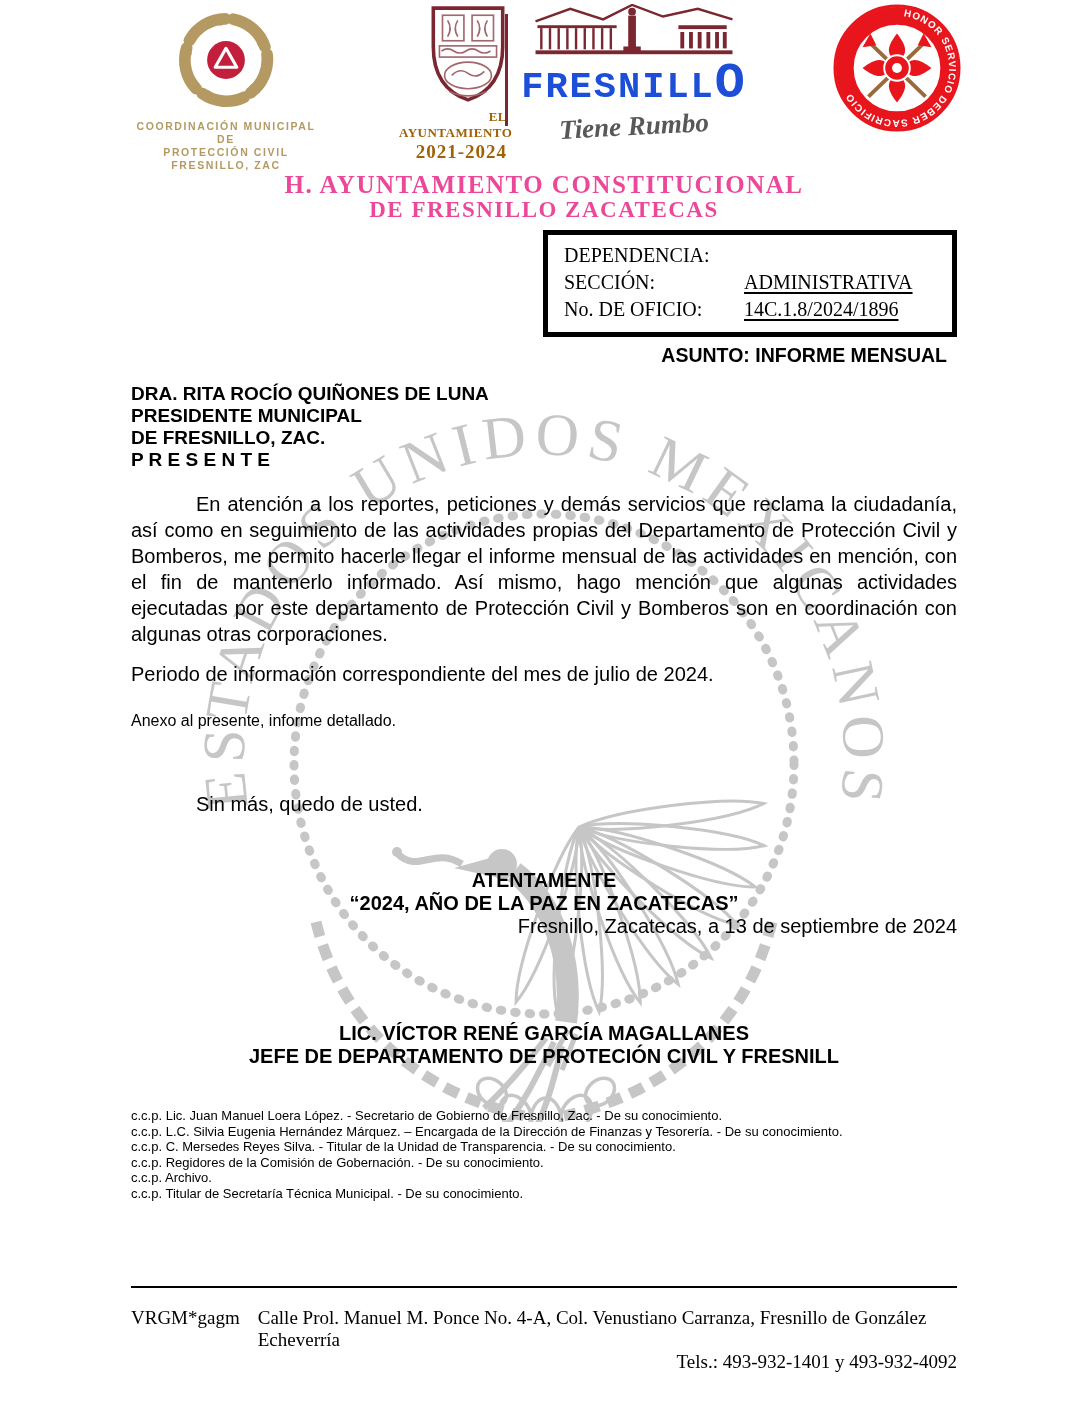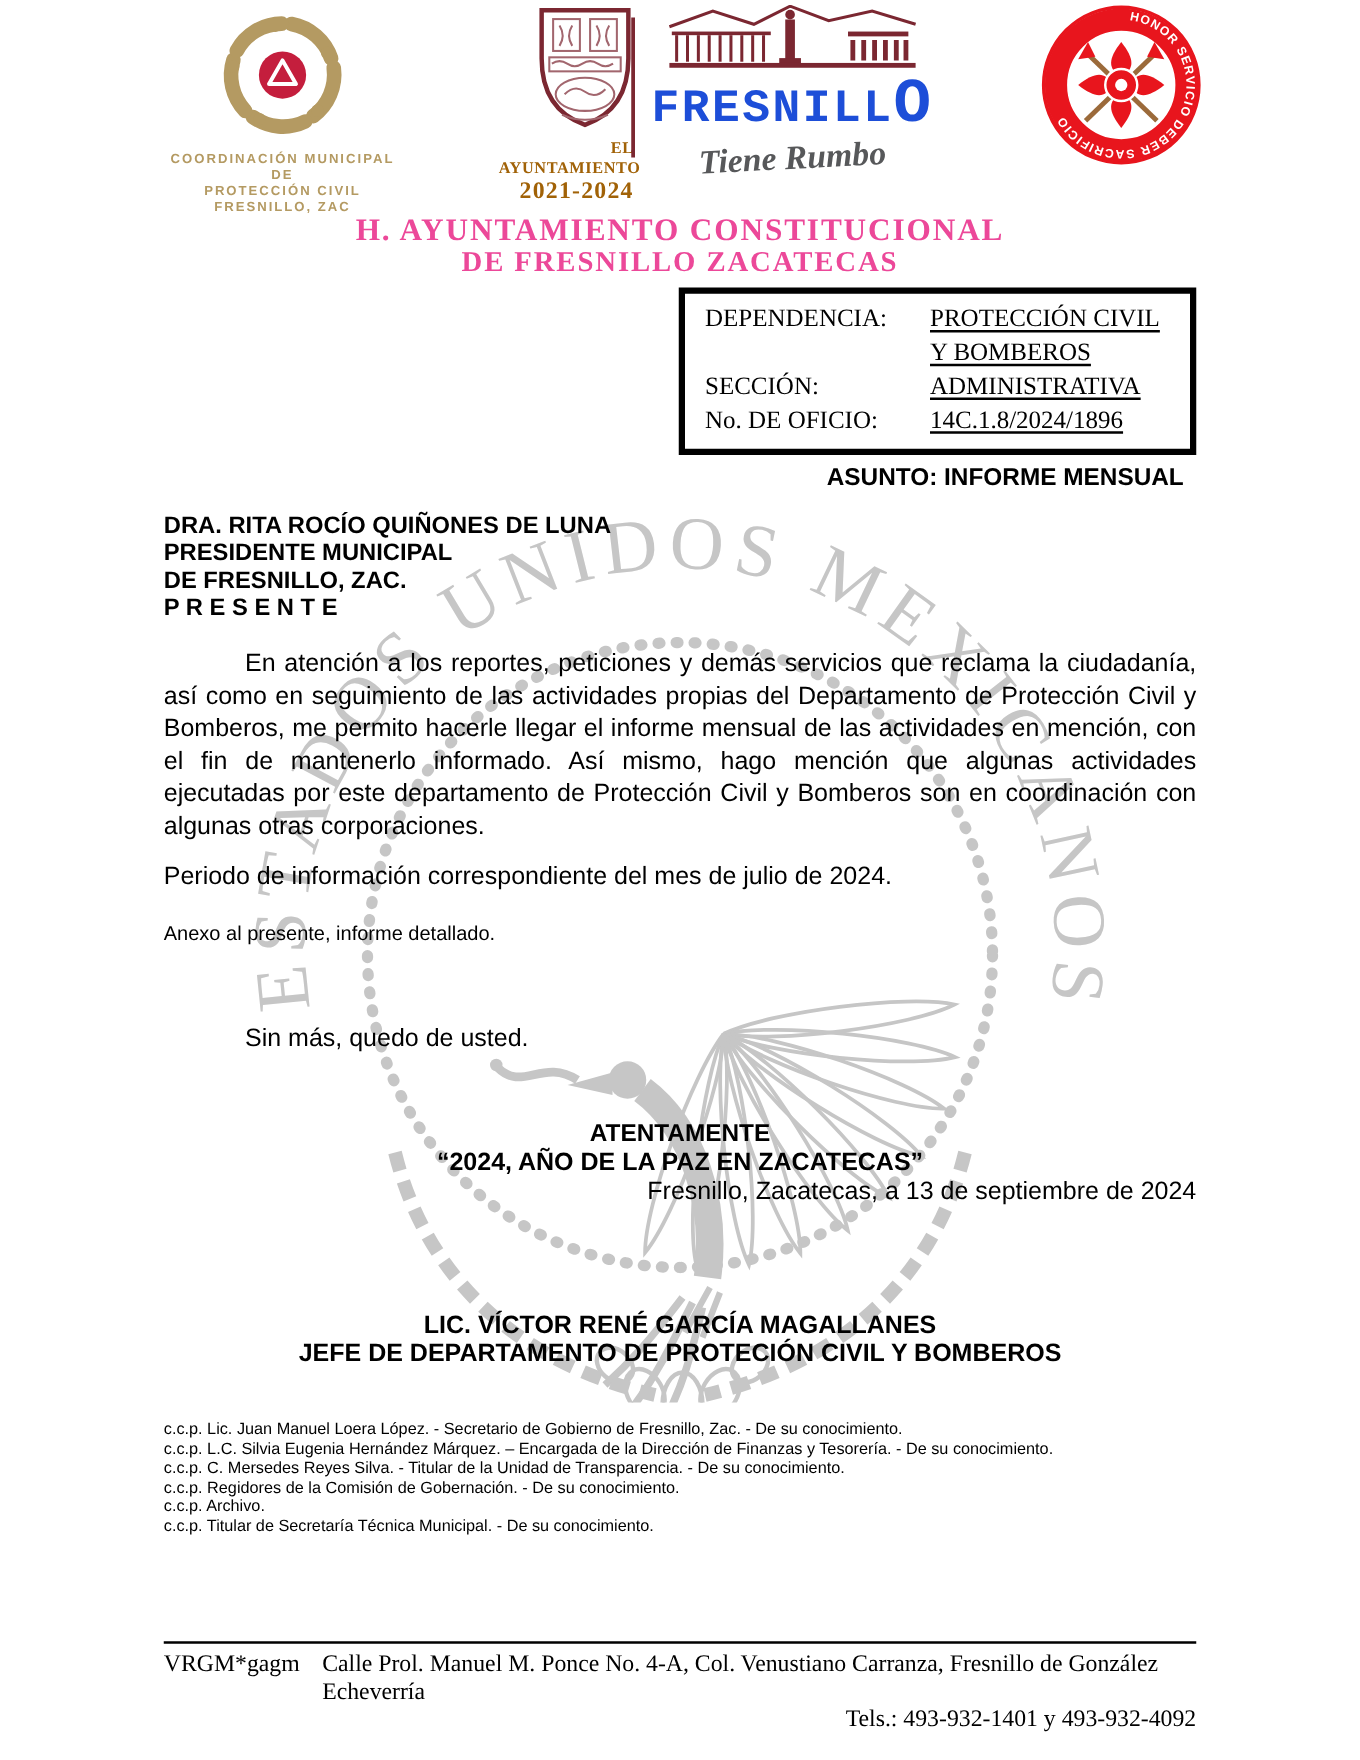--- a/index.html
+++ b/index.html
@@ -48,21 +48,21 @@
   .line-annex  { margin-top:21px; font-size:16px; line-height:26px; }
   .line-closing{ margin-top:57px; padding-left:65px; font-size:20px; line-height:26px; }
   .att-blk { margin-top:52px; text-align:center; line-height:23px; }
   .att-1 { font-weight:bold; font-size:19.5px; }
   .att-2 { font-weight:bold; font-size:20px; }
   .att-3 { font-size:20px;text-align:right; }
   .sig-blk { margin-top:84px; text-align:center; line-height:23px; font-weight:bold; font-size:20px; }
 
   
   .ccp { margin-top:40px; font-size:13px; line-height:15.6px; }
-  .pfooter { margin-top:84px; border-top:2px solid #000; padding-top:6px;
+  .pfooter { margin-top:84px; border-top:2px solid #000; padding-top:19px;
     font-family:"Liberation Serif", serif; font-size:19px; line-height:22px; }
   .pf-l1 { display:flex; gap:18px; }
   .pf-l2 { text-align:right; }
 </style>
 </head>
 <body>
 
 <div class="page">
 
   <svg class="wm" width="700" height="720" viewBox="0 0 700 720">
@@ -241,21 +241,20 @@
 
       <div class="org-title">
         <div class="org-l1">H. AYUNTAMIENTO CONSTITUCIONAL</div>
         <div class="org-l2">DE FRESNILLO ZACATECAS</div>
       </div>
     </div>
 
     <div class="ibox">
       <div class="ibox-row">
         <span class="ibox-lab">DEPENDENCIA:</span>
-        <span class="ibox-val">PROTECCIÓN CIVIL Y BOMBEROS</span>
       </div>
       <div class="ibox-row">
         <span class="ibox-lab">SECCIÓN:</span>
         <span class="ibox-val">ADMINISTRATIVA</span>
       </div>
       <div class="ibox-row">
         <span class="ibox-lab">No. DE OFICIO:</span>
         <span class="ibox-val">14C.1.8/2024/1896</span>
       </div>
     </div>
@@ -275,21 +274,21 @@
     <div class="line-closing">Sin más, quedo de usted.</div>
 
     <div class="att-blk">
       <div class="att-1">ATENTAMENTE</div>
       <div class="att-2">“2024, AÑO DE LA PAZ EN ZACATECAS”</div>
       <div class="att-3">Fresnillo, Zacatecas, a 13 de septiembre de 2024</div>
     </div>
 
     <div class="sig-blk">
       <div>LIC. VÍCTOR RENÉ GARCÍA MAGALLANES</div>
-      <div>JEFE DE DEPARTAMENTO DE PROTECIÓN CIVIL Y BOMBEROS</div>
+      <div>JEFE DE DEPARTAMENTO DE PROTECIÓN CIVIL Y FRESNILL</div>
     </div>
 
     <div class="ccp">
       <div>c.c.p. Lic. Juan Manuel Loera López. - Secretario de Gobierno de Fresnillo, Zac. - De su conocimiento.</div>
       <div>c.c.p. L.C. Silvia Eugenia Hernández Márquez. – Encargada de la Dirección de Finanzas y Tesorería. - De su conocimiento.</div>
       <div>c.c.p. C. Mersedes Reyes Silva. - Titular de la Unidad de Transparencia. - De su conocimiento.</div>
       <div>c.c.p. Regidores de la Comisión de Gobernación. - De su conocimiento.</div>
       <div>c.c.p. Archivo.</div>
       <div>c.c.p. Titular de Secretaría Técnica Municipal. - De su conocimiento.</div>
     </div>

